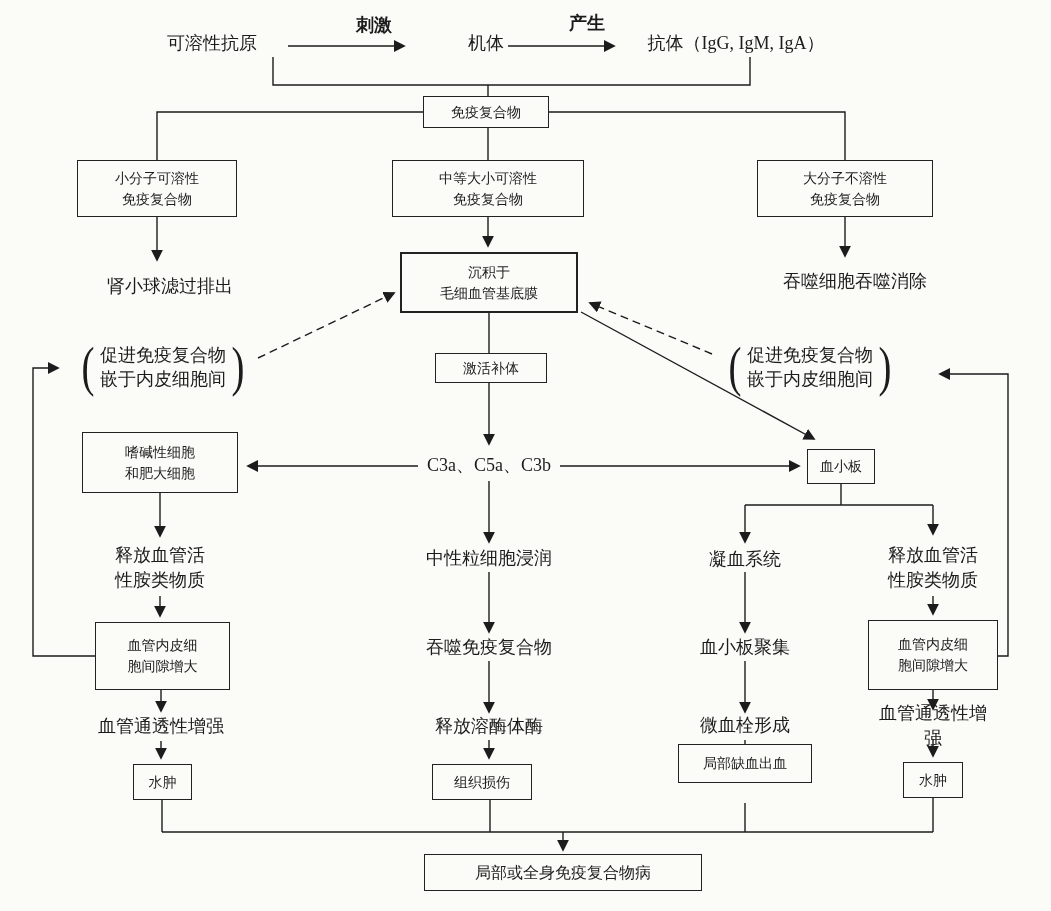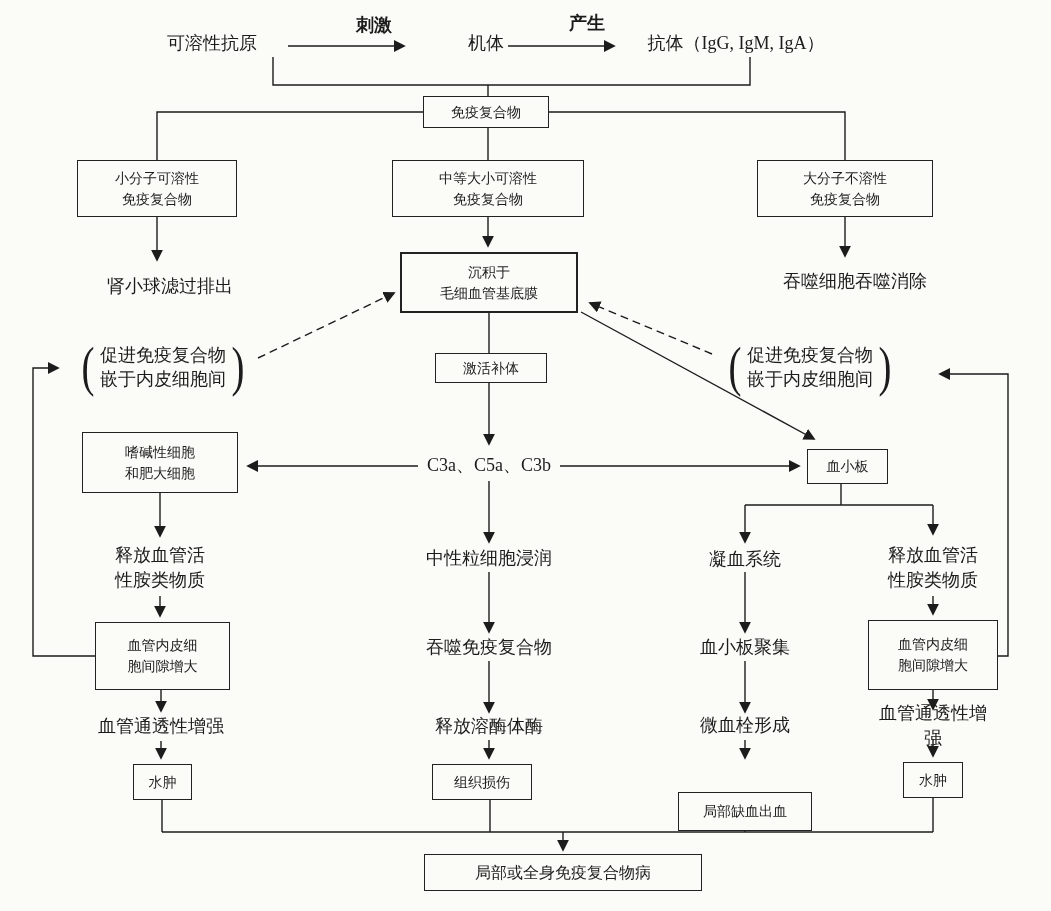--- a/index.html
+++ b/index.html
@@ -149,38 +149,38 @@
   </div>
   <div class="paren-note" style="left:810px;top:367px;">
     <span class="paren">(</span>
     <span>促进免疫复合物
 嵌于内皮细胞间</span>
     <span class="paren">)</span>
   </div>
 
   <div class="box" style="left:82px;top:432px;width:156px;height:61px;">嗜碱性细胞
 和肥大细胞</div>
-  <div class="box" style="left:807px;top:449px;width:81px;height:35px;">血小板</div>
+  <div class="box" style="left:807px;top:449px;width:68px;height:35px;">血小板</div>
 
   <div class="node" style="left:160px;top:568px;">释放血管活
 性胺类物质</div>
   <div class="box" style="left:95px;top:622px;width:135px;height:68px;">血管内皮细
 胞间隙增大</div>
   <div class="node" style="left:161px;top:727px;">血管通透性增强</div>
   <div class="box" style="left:133px;top:764px;width:59px;height:36px;">水肿</div>
 
   <div class="node" style="left:489px;top:559px;">中性粒细胞浸润</div>
   <div class="node" style="left:489px;top:648px;">吞噬免疫复合物</div>
   <div class="node" style="left:489px;top:727px;">释放溶酶体酶</div>
   <div class="box" style="left:432px;top:764px;width:100px;height:36px;">组织损伤</div>
 
   <div class="node" style="left:745px;top:560px;">凝血系统</div>
   <div class="node" style="left:745px;top:648px;">血小板聚集</div>
   <div class="node" style="left:745px;top:727px;font-family:Liberation Mono, monospace;">微血栓形成</div>
-  <div class="box" style="left:678px;top:792px;width:134px;height:39px;">局部缺血出血</div>
+  <div class="box" style="left:678px;top:744px;width:134px;height:39px;">局部缺血出血</div>
 
   <div class="node" style="left:933px;top:568px;">释放血管活
 性胺类物质</div>
   <div class="box" style="left:868px;top:620px;width:130px;height:70px;">血管内皮细
 胞间隙增大</div>
   <div class="node" style="left:933px;top:726px;">血管通透性增强</div>
   <div class="box" style="left:903px;top:762px;width:60px;height:36px;">水肿</div>
 
   <div class="box" style="left:424px;top:854px;width:278px;height:37px;font-size:16px;">局部或全身免疫复合物病</div>
 

